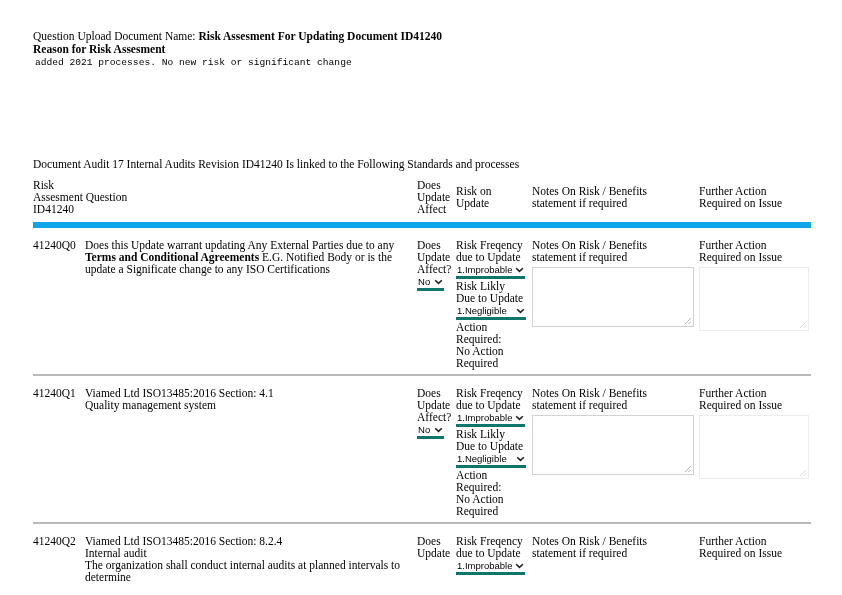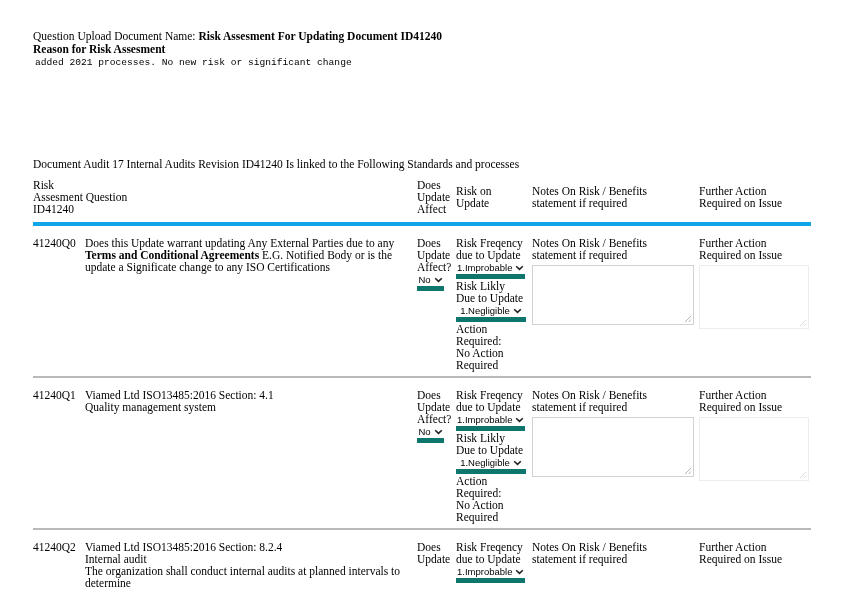--- a/index.html
+++ b/index.html
@@ -28,35 +28,35 @@
   }
   col.c-id { width: 52px; } col.c-q { width: 332px; }
   col.c-does { width: 39px; } col.c-risk { width: 76px; }
   col.c-notes { width: 167px; } col.c-further { width: 112px; }
 
   th, td {
     text-align: left; font-weight: normal; font-size: 11.5px;
     line-height: 12px; padding: 0; vertical-align: top;
   }
   thead th {
-    vertical-align: middle; border-bottom: 4px solid #0ea5e9;
+    vertical-align: middle; border-bottom: 6px solid #0ea5e9;
     padding: 0 6px 7px 0;
   }
   thead th.va-top { vertical-align: top; }
   tbody td {
     border-bottom: 2px solid #b9b9b9;
     padding: 11px 6px 5px 0; vertical-align: top;
   }
   tr.row-cut td { border-bottom: none; padding-bottom: 17px; }
   td.cell-q { padding-right: 10px; }
 
   .sel {
-    display: inline-flex; align-items: center; justify-content: center;
+    display: inline-flex; align-items: center; justify-content: space-between;
     font-family: "Liberation Sans", sans-serif; font-size: 9.5px; line-height: 10px;
-    border-bottom: 5px solid #0f766e; padding: 0 1px 1px 1px;
+    border-bottom: 3px solid #0f766e; padding: 0 1px 1px 1px;
     margin: 1px 0 1px 0; cursor: default; white-space: nowrap;
   }
   .sel .chev { flex: none; margin-left: 3px; display: inline-block; }
   .sel-no { min-width: 25px; }
   .sel-freq { min-width: 66px; }
   .sel-likely { min-width: 68px; margin-left: 0; }
 
   .ta { position: relative; background: #fff; margin-top: 4px; }
   .ta-notes { width: 160px; height: 58px; border: 1px solid #d2d2d2; }
   .ta-further { width: 108px; height: 62px; border: 1px solid #ececec; }

